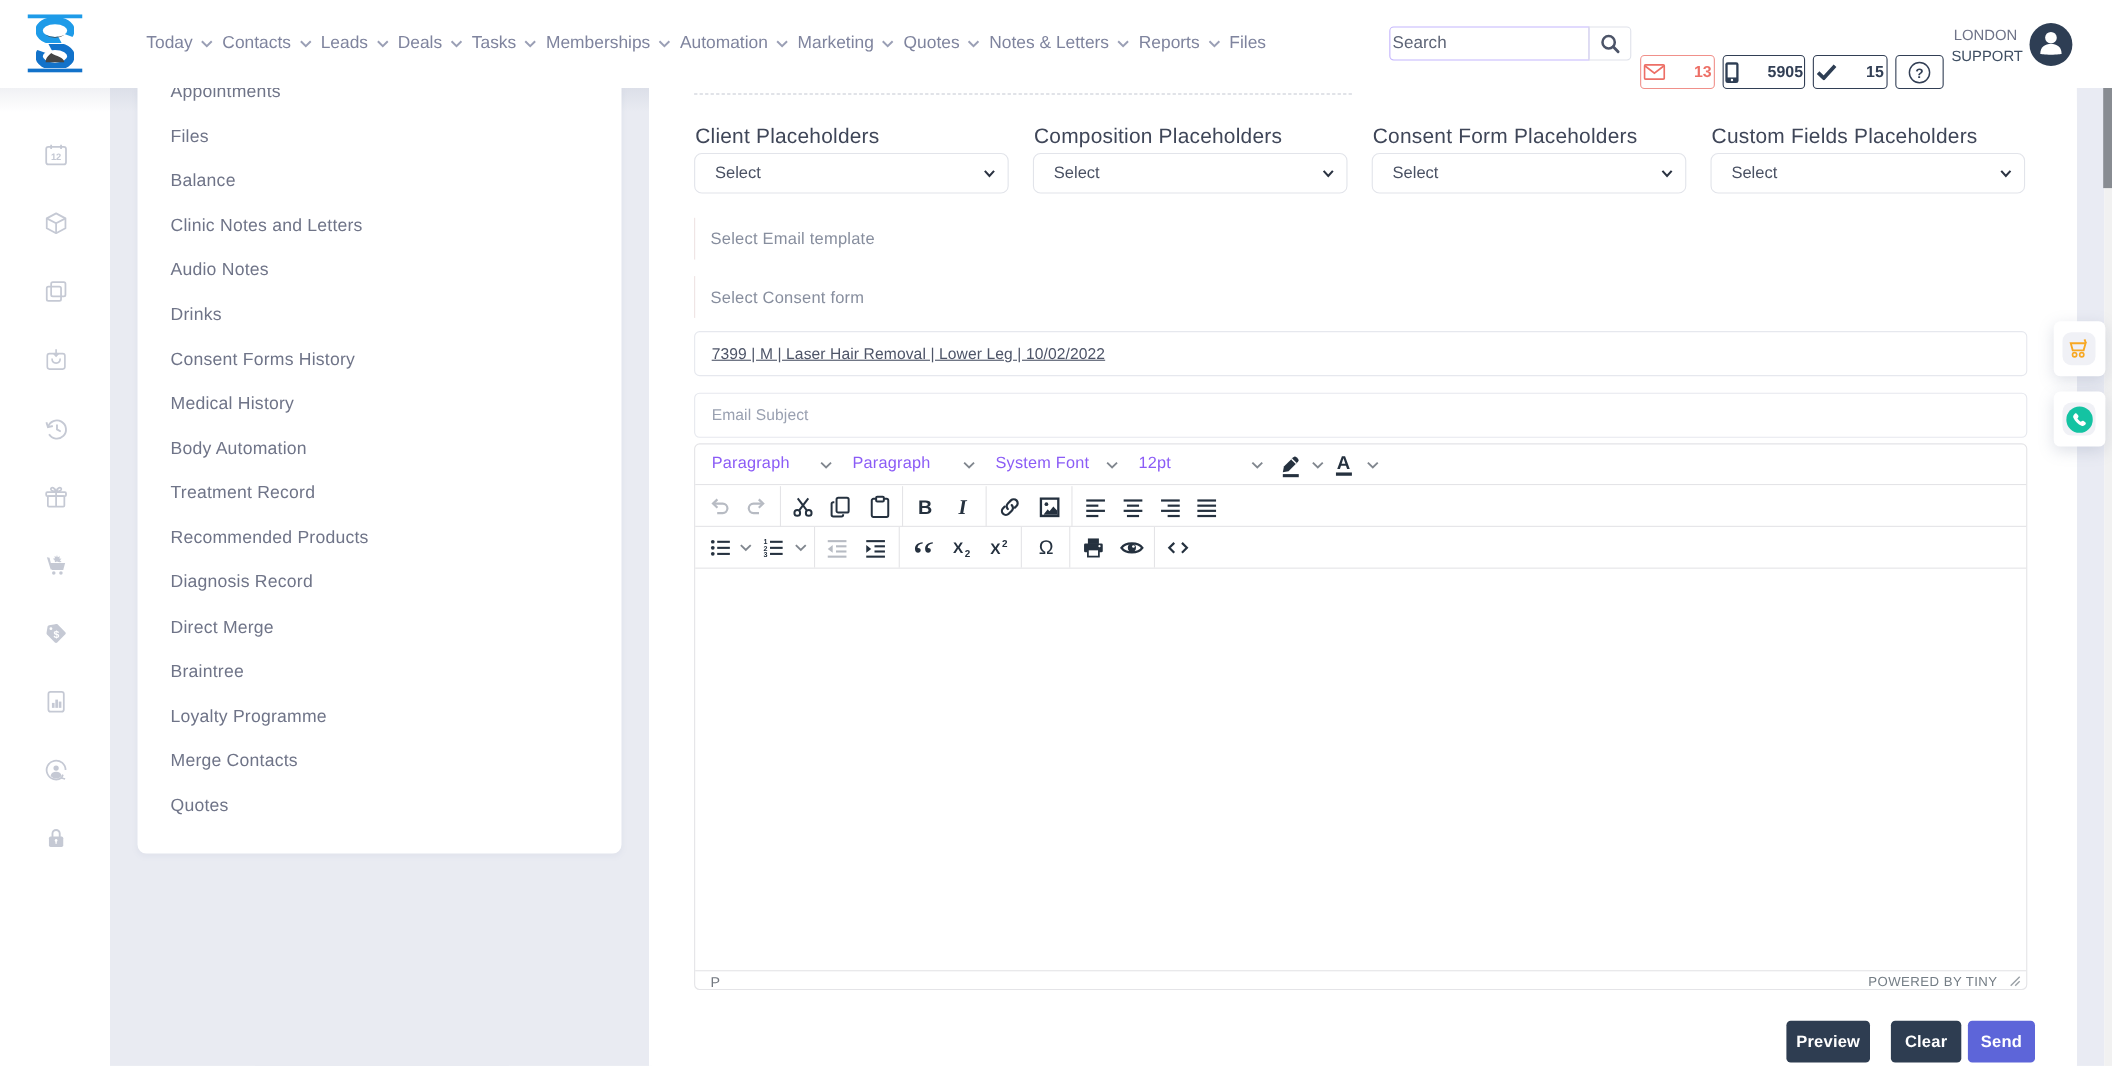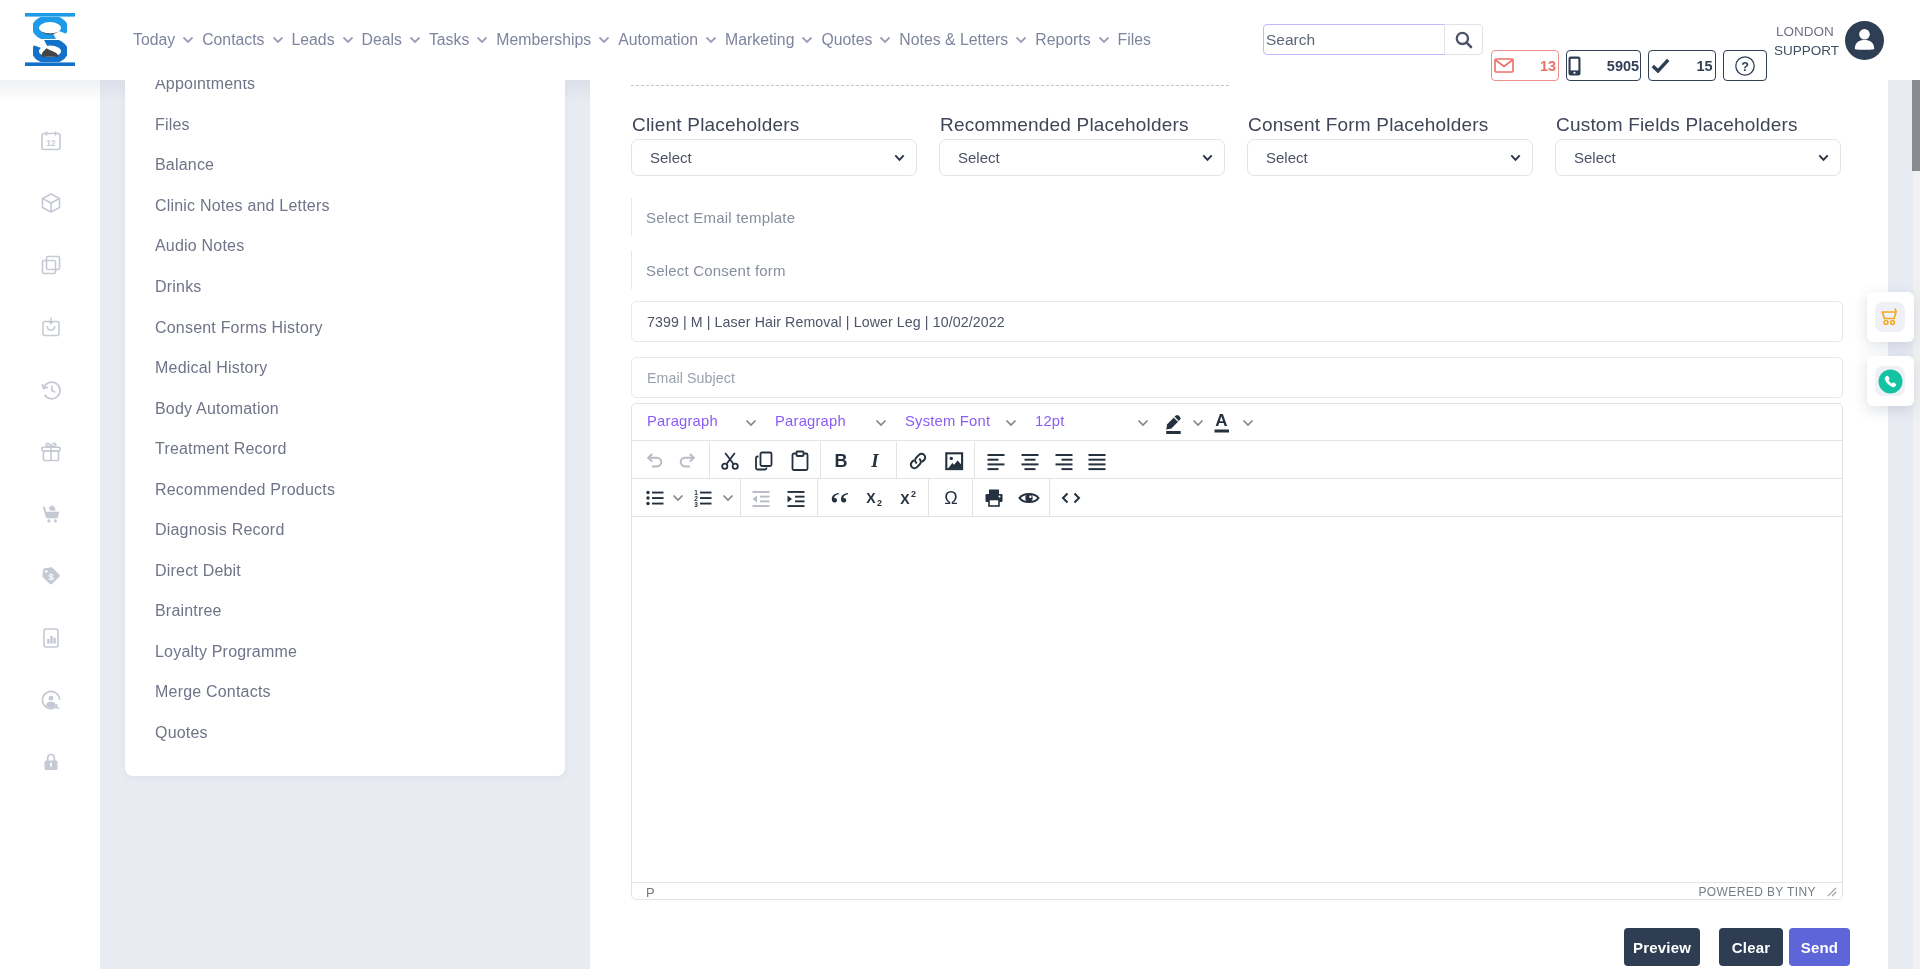--- a/index.html
+++ b/index.html
@@ -107,50 +107,50 @@
         <li>Balance</li>
       <li>Clinic Notes and Letters</li>
         <li>Audio Notes</li>
         <li>Drinks</li>
       <li>Consent Forms History</li>
         <li>Medical History</li>
         <li>Body Automation</li>
       <li>Treatment Record</li>
         <li>Recommended Products</li>
         <li>Diagnosis Record</li>
-      <li>Direct Debit</li>
+      <li>Direct Merge</li>
         <li>Braintree</li>
         <li>Loyalty Programme</li>
       <li>Merge Contacts</li>
         <li>Quotes</li>
     </ul>
   </div>
 
   <div id="main" class="abs"></div>
   <div id="dashline" class="abs"></div>
   <div id="formzone">
     <div class="flabel abs" style="left:632px;">Client Placeholders</div>
-    <div class="flabel abs" style="left:940px;">Recommended Placeholders</div>
+    <div class="flabel abs" style="left:940px;">Composition Placeholders</div>
     <div class="flabel abs" style="left:1248px;">Consent Form Placeholders</div>
     <div class="flabel abs" style="left:1556px;">Custom Fields Placeholders</div>
     <div class="fselect" style="left:631px;">Select<svg width="11" height="8" viewBox="0 0 11 8">
           <path d="M1.3 1.3 L5.5 5.9 L9.7 1.3" fill="none" stroke="#2b3342" stroke-width="1.9"></path>
         </svg></div>
     <div class="fselect" style="left:939px;">Select<svg width="11" height="8" viewBox="0 0 11 8">
           <path d="M1.3 1.3 L5.5 5.9 L9.7 1.3" fill="none" stroke="#2b3342" stroke-width="1.9"></path>
         </svg></div>
     <div class="fselect" style="left:1247px;">Select<svg width="11" height="8" viewBox="0 0 11 8">
           <path d="M1.3 1.3 L5.5 5.9 L9.7 1.3" fill="none" stroke="#2b3342" stroke-width="1.9"></path>
         </svg></div>
     <div class="fselect" style="left:1555px;">Select<svg width="11" height="8" viewBox="0 0 11 8">
           <path d="M1.3 1.3 L5.5 5.9 L9.7 1.3" fill="none" stroke="#2b3342" stroke-width="1.9"></path>
         </svg></div>
     <div class="sel2row" style="top:198px;">Select Email template</div>
     <div class="sel2row" style="top:251px;">Select Consent form</div>
-    <div class="finput" style="top:301px;color:#4e5568;">7399 | M | Laser Hair Removal | Lower Leg | 10/02/2022</div>
+    <div class="finput" style="top:301px;color:#4e5568;text-decoration:underline;">7399 | M | Laser Hair Removal | Lower Leg | 10/02/2022</div>
     <div class="finput" style="top:357px;color:#9aa1b1;">Email Subject</div>
   </div>
   <div id="mce" class="abs">
     <div id="mcerow1">
       <span style="position:absolute;left:15px;top:9px;">Paragraph</span>
       <svg style="position:absolute;left:113px;top:15px" width="12" height="8" viewBox="0 0 12 8">
           <path d="M1.5 1.5 L6 6 L10.5 1.5" fill="none" stroke="#81878f" stroke-width="1.7"></path>
         </svg>
       <span style="position:absolute;left:143px;top:9px;">Paragraph</span>
       <svg style="position:absolute;left:243px;top:15px" width="12" height="8" viewBox="0 0 12 8">

